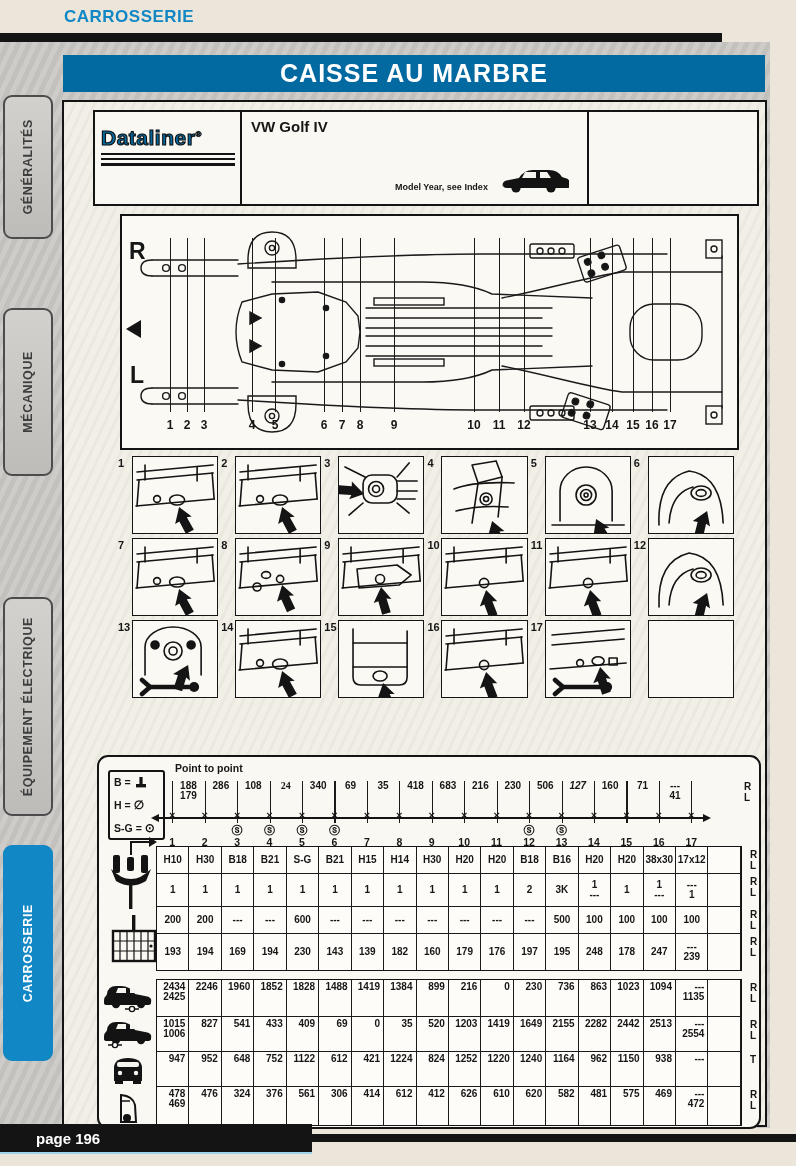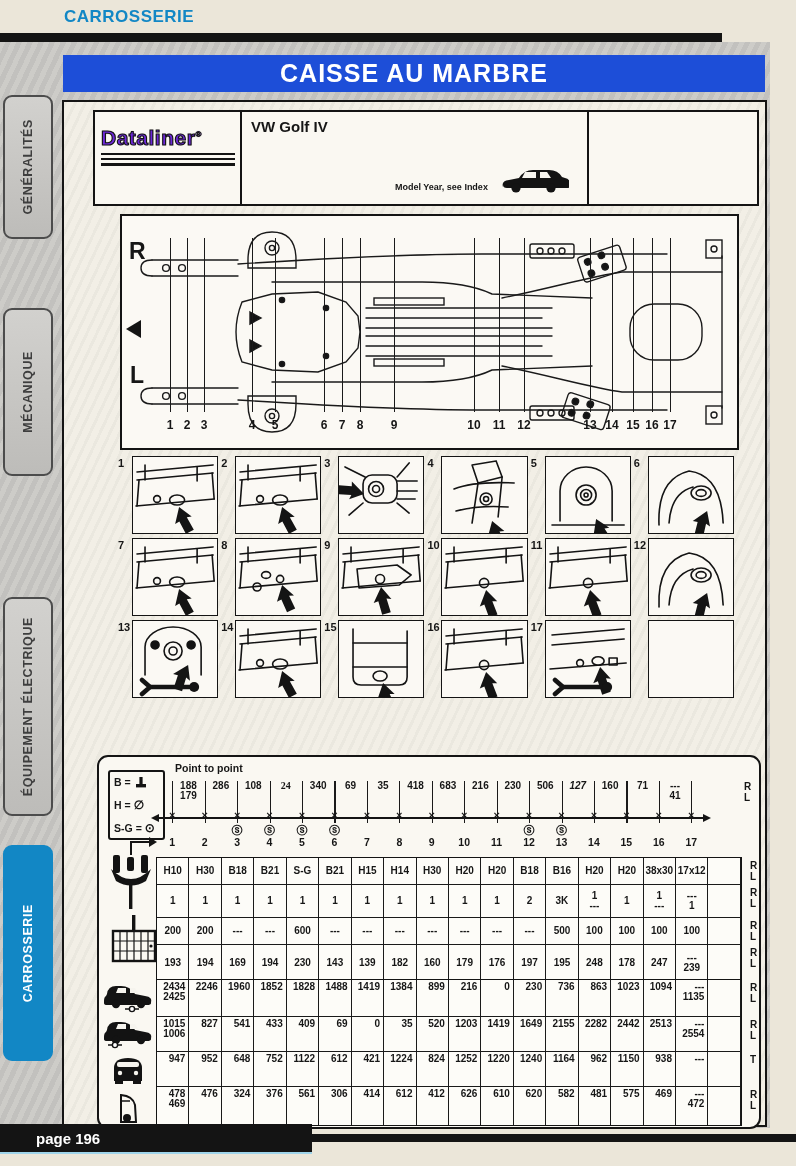--- a/index.html
+++ b/index.html
@@ -18,35 +18,35 @@
 
   
   .tab{left:3px;width:46px;background:linear-gradient(#d2d1ce,#bdbcb9);
        border:2px solid #4c4c4c;border-radius:9px;display:flex;align-items:center;justify-content:center}
   .tab span{writing-mode:vertical-rl;transform:rotate(180deg);
        font-size:12.5px;font-weight:700;letter-spacing:.6px;color:#3e3e3e;white-space:nowrap}
   .tab.active{background:#1287c5;border-color:#1287c5}
   .tab.active span{color:#fff}
 
   
-  .banner{left:63px;top:55px;width:702px;height:37px;background:#1d4ed8;
+  .banner{left:63px;top:55px;width:702px;height:37px;background:#0369a1;
       display:flex;align-items:center;justify-content:center}
   .banner span{color:#fff;font-size:25px;font-weight:800;letter-spacing:1px}
 
   
   .content{left:62px;top:100px;width:701px;height:1023px;border:2px solid #141414;
       background:#f2efe6;
       background-image:repeating-linear-gradient(115deg,rgba(0,0,0,.03) 0 3px,rgba(255,255,255,0) 3px 9px)}
 
   
   .sheet{left:29px;top:8px;width:662px;height:92px;border:2px solid #141414;background:#faf8f2}
   .sheet .div1{left:145px;top:0;width:2px;height:100%;background:#141414}
   .sheet .div2{left:492px;top:0;width:2px;height:100%;background:#141414}
   .logo{left:6px;top:14px;width:134px}
-  .logo .word{font-size:21px;font-weight:800;letter-spacing:.5px;color:#6d28d9;
+  .logo .word{font-size:21px;font-weight:800;letter-spacing:.5px;color:#0369a1;
       -webkit-text-stroke:1.1px #141414;text-shadow:0 0 1px #141414}
   .logo sup{font-size:8px;-webkit-text-stroke:.6px #141414}
   .logo .bars div{height:2.6px;background:#141414;margin-top:2.6px}
   .model{left:156px;top:6px;font-size:15px;font-weight:700}
   .mynote{left:300px;top:70px;font-size:9px;font-weight:700}
   .carsil{left:404px;top:54px}
   .numbox{left:522px;top:22px;width:130px;height:32px;border:2px solid #141414;background:#faf8f2;
       display:flex;align-items:center;justify-content:center;font-size:15px;font-weight:700;letter-spacing:1px}
 
   
@@ -86,21 +86,21 @@
   .ptick{position:absolute;top:24px;width:1.2px;height:42px;background:#1a1a1a}
   .px{position:absolute;top:52px;width:10px;margin-left:-5px;text-align:center;font-size:11px;font-weight:700}
   .pval{position:absolute;top:24px;width:34px;margin-left:-17px;text-align:center;
       font-size:10px;font-weight:700;line-height:10px;white-space:pre-line}
   .psm{position:absolute;top:66px;width:12px;margin-left:-6px;text-align:center;font-size:11px;font-weight:700}
   .pnum{position:absolute;top:79px;width:18px;margin-left:-9px;text-align:center;font-size:10.5px;font-weight:800}
   .prl{left:645px;top:24px;font-size:10px;font-weight:700;line-height:11px;white-space:pre-line}
 
   
   .tbl{position:absolute;left:57px;width:584px;border:1.8px solid #141414;background:#fdfcf8}
-  .tbl.mt{top:100px}
+  .tbl.mt{top:89px}
   .tbl.bt{top:222px}
   .trow{display:flex;position:relative;border-bottom:1.3px solid #1a1a1a}
   .tbl .trow:last-child{border-bottom:none}
   .cell{flex:1 0 0;border-right:1.1px solid #1a1a1a;display:flex;align-items:center;justify-content:center;
       font-size:10px;font-weight:700;line-height:10px;white-space:pre-line;text-align:center;overflow:hidden}
   .trow .cell:last-child{border-right:none}
   .bt .cell{align-items:flex-start;justify-content:flex-end;text-align:right;padding:2px 3px 0 0;box-sizing:border-box}
   .side{position:absolute;left:calc(100% + 9px);top:2px;font-size:10px;font-weight:700;
       line-height:11px;white-space:pre-line}
 

